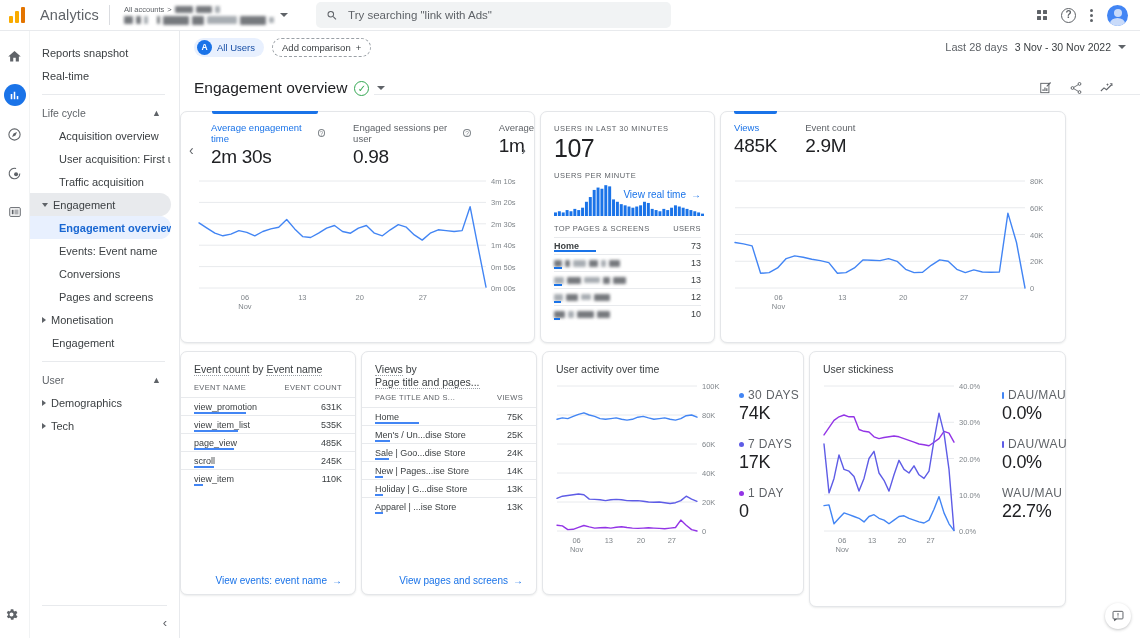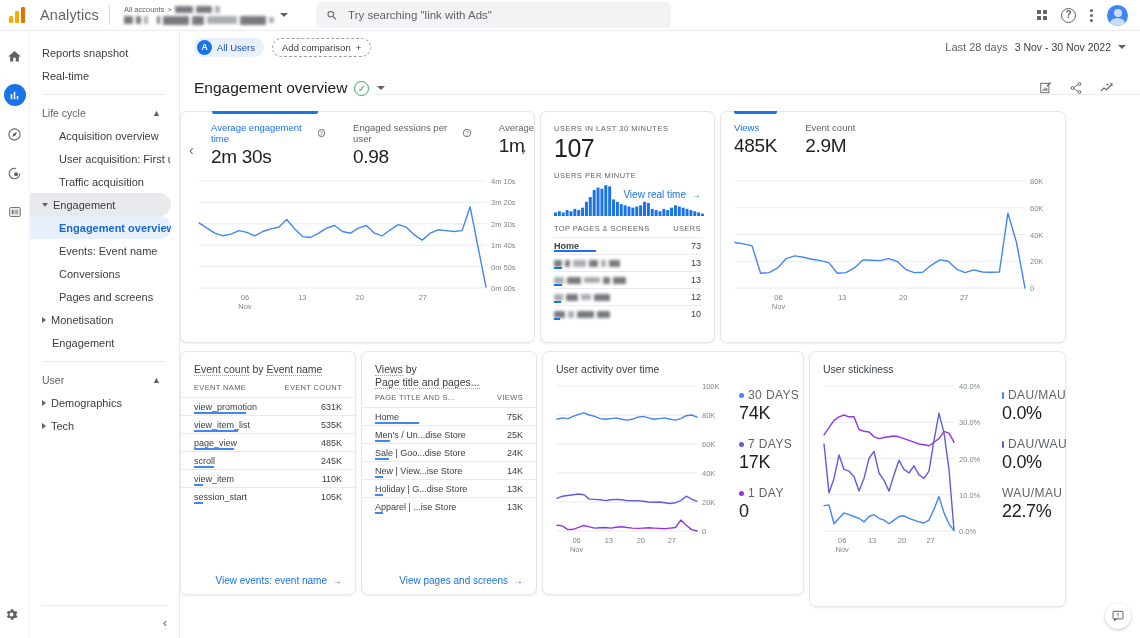--- a/index.html
+++ b/index.html
@@ -641,25 +641,20 @@
           <div class="tbl-row">
             <span class="nm">scroll</span>
             <span>245K</span>
             <span class="row-bar" style="width:20px"></span>
           </div>
           <div class="tbl-row">
             <span class="nm">view_item</span>
             <span>110K</span>
             <span class="row-bar" style="width:9px"></span>
           </div>
-          <div class="tbl-row">
-            <span class="nm">session_start</span>
-            <span>105K</span>
-            <span class="row-bar" style="width:9px"></span>
-          </div>
         </div>
         <div class="card-link">
           <span>View events: event name</span>
           <span>→</span>
         </div>
       </div>
 
       <div class="card" style="left:181px; top:243px; width:176px; height:244px;">
         <div class="card-title" style="line-height:13px">
           <span class="dotted">Views</span>
@@ -680,21 +675,21 @@
             <span class="nm">Men's / Un...dise Store</span>
             <span>25K</span>
             <span class="row-bar" style="width:15px"></span>
           </div>
           <div class="tbl-row">
             <span class="nm">Sale | Goo...dise Store</span>
             <span>24K</span>
             <span class="row-bar" style="width:14px"></span>
           </div>
           <div class="tbl-row">
-            <span class="nm">New | View...ise Store</span>
+            <span class="nm">New | Pages...ise Store</span>
             <span>14K</span>
             <span class="row-bar" style="width:8px"></span>
           </div>
           <div class="tbl-row">
             <span class="nm">Holiday | G...dise Store</span>
             <span>13K</span>
             <span class="row-bar" style="width:8px"></span>
           </div>
           <div class="tbl-row">
             <span class="nm">Apparel | ...ise Store</span>

